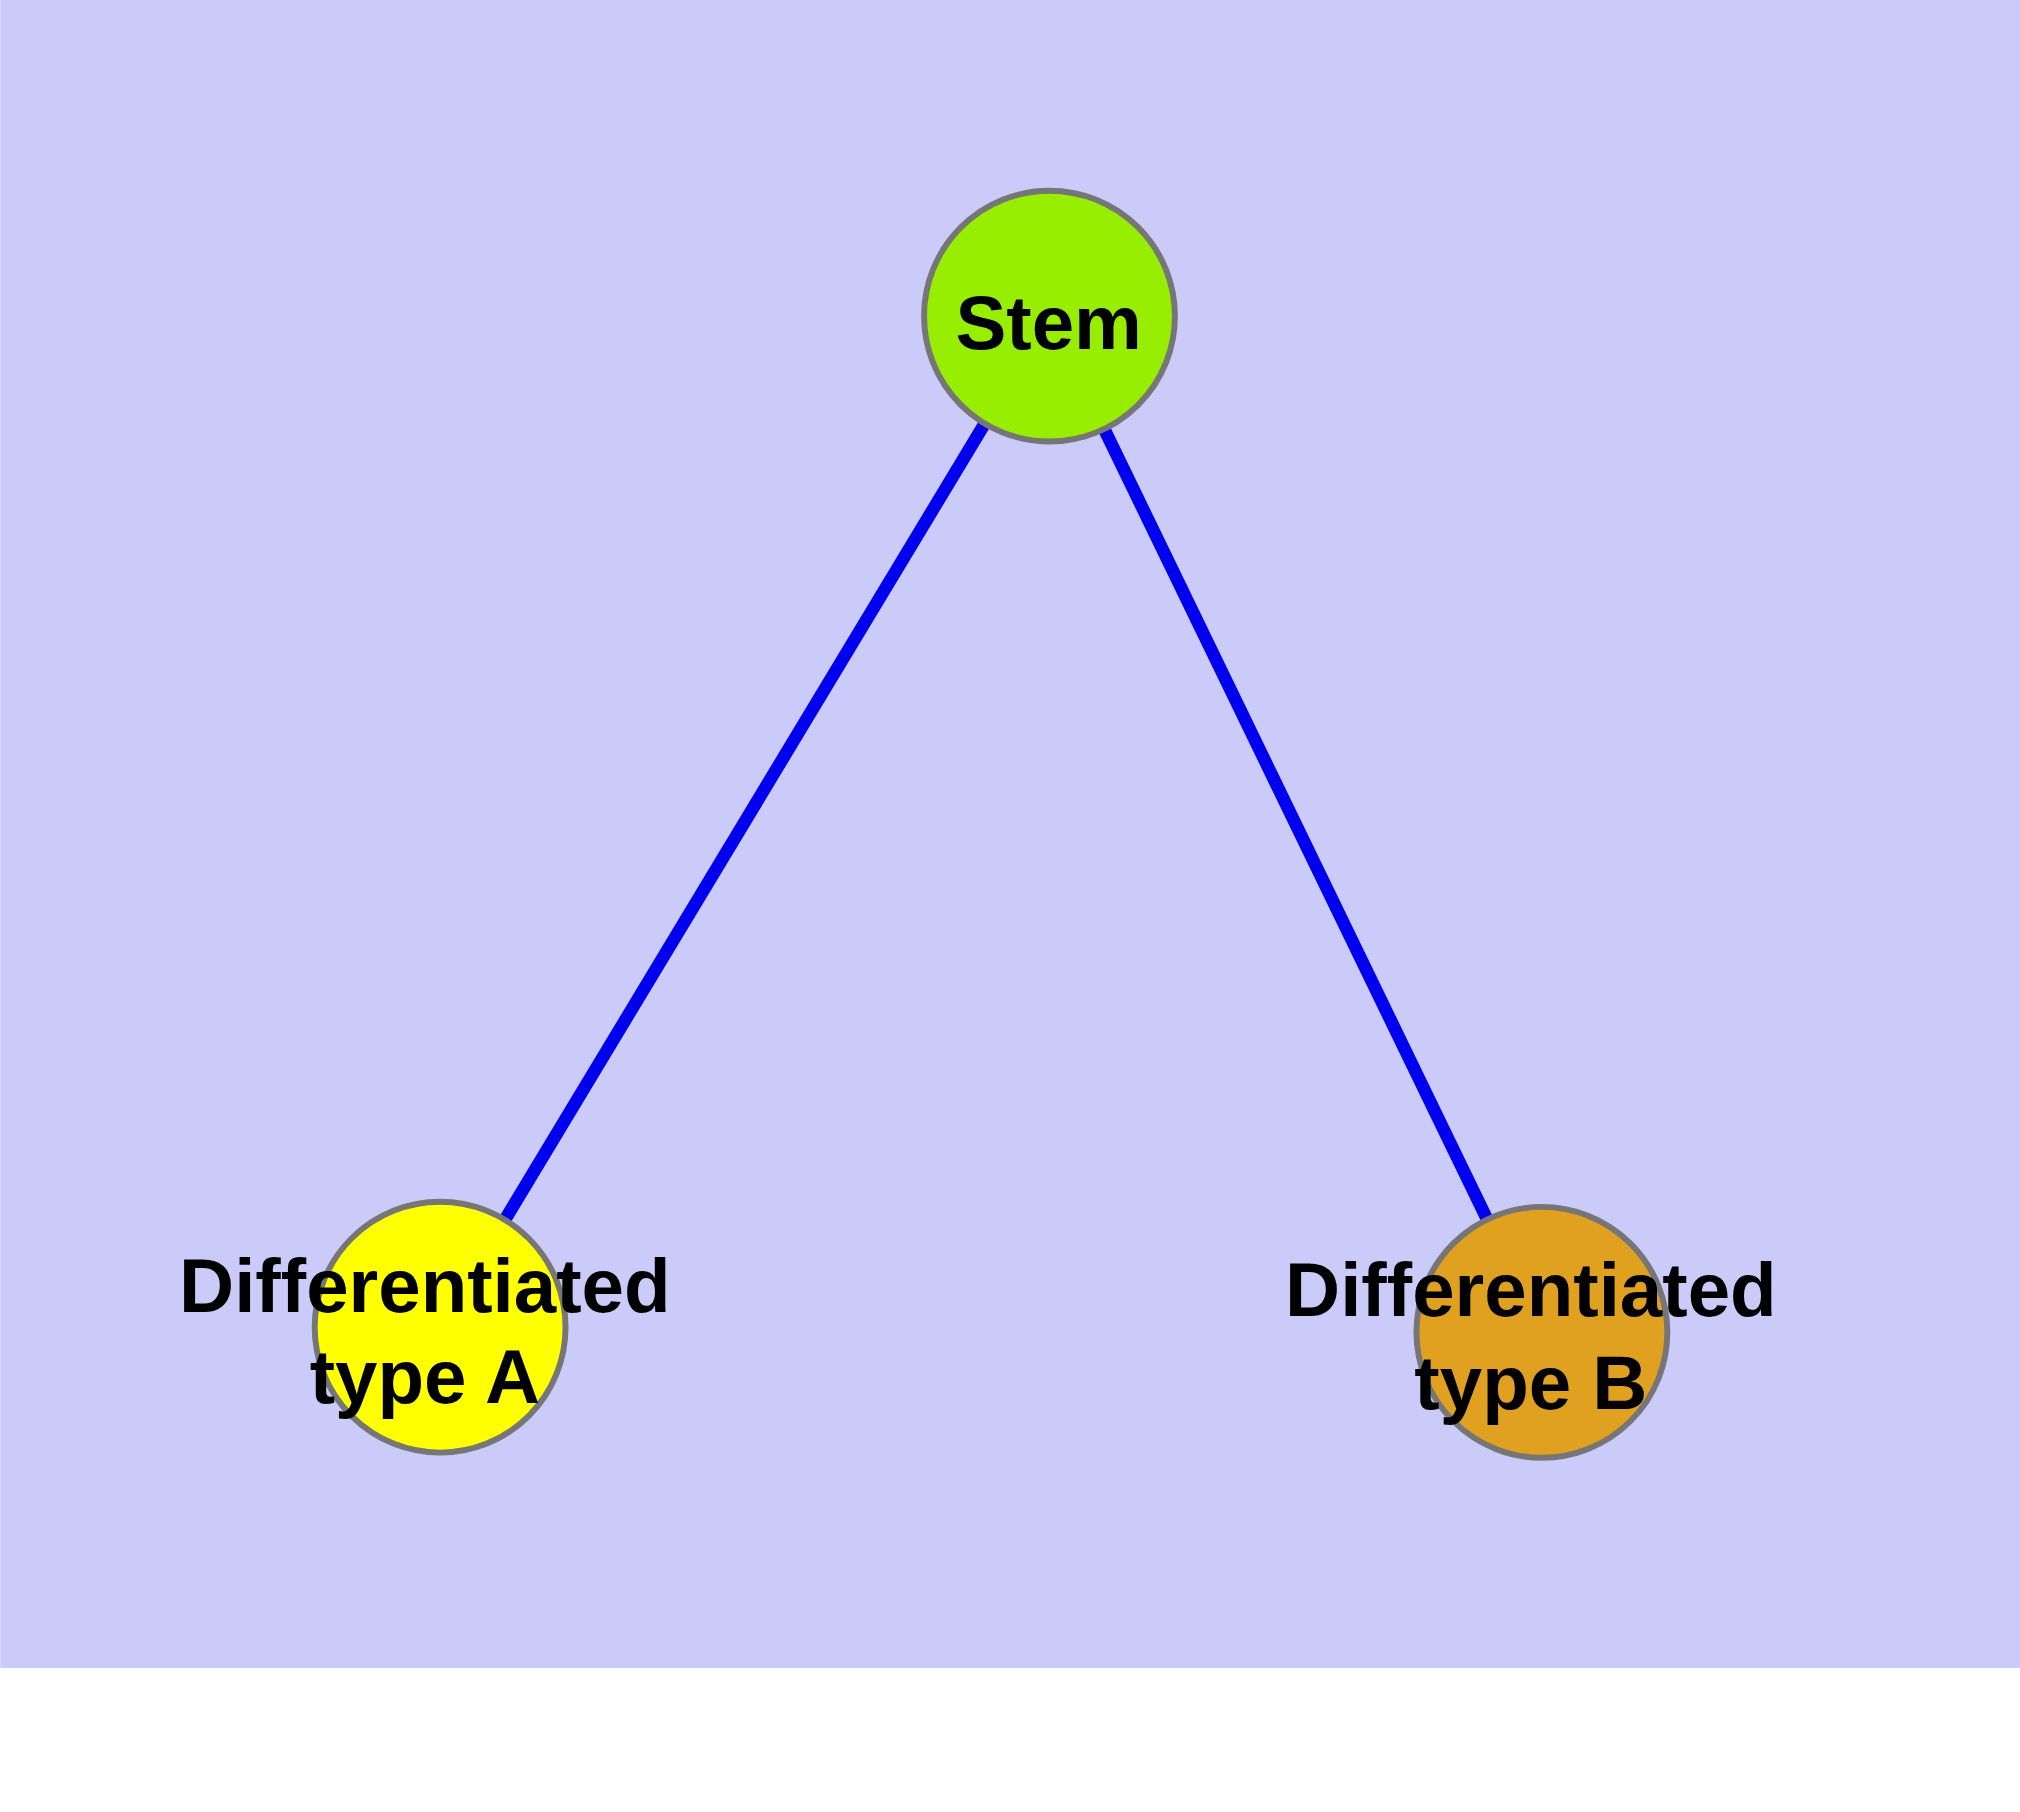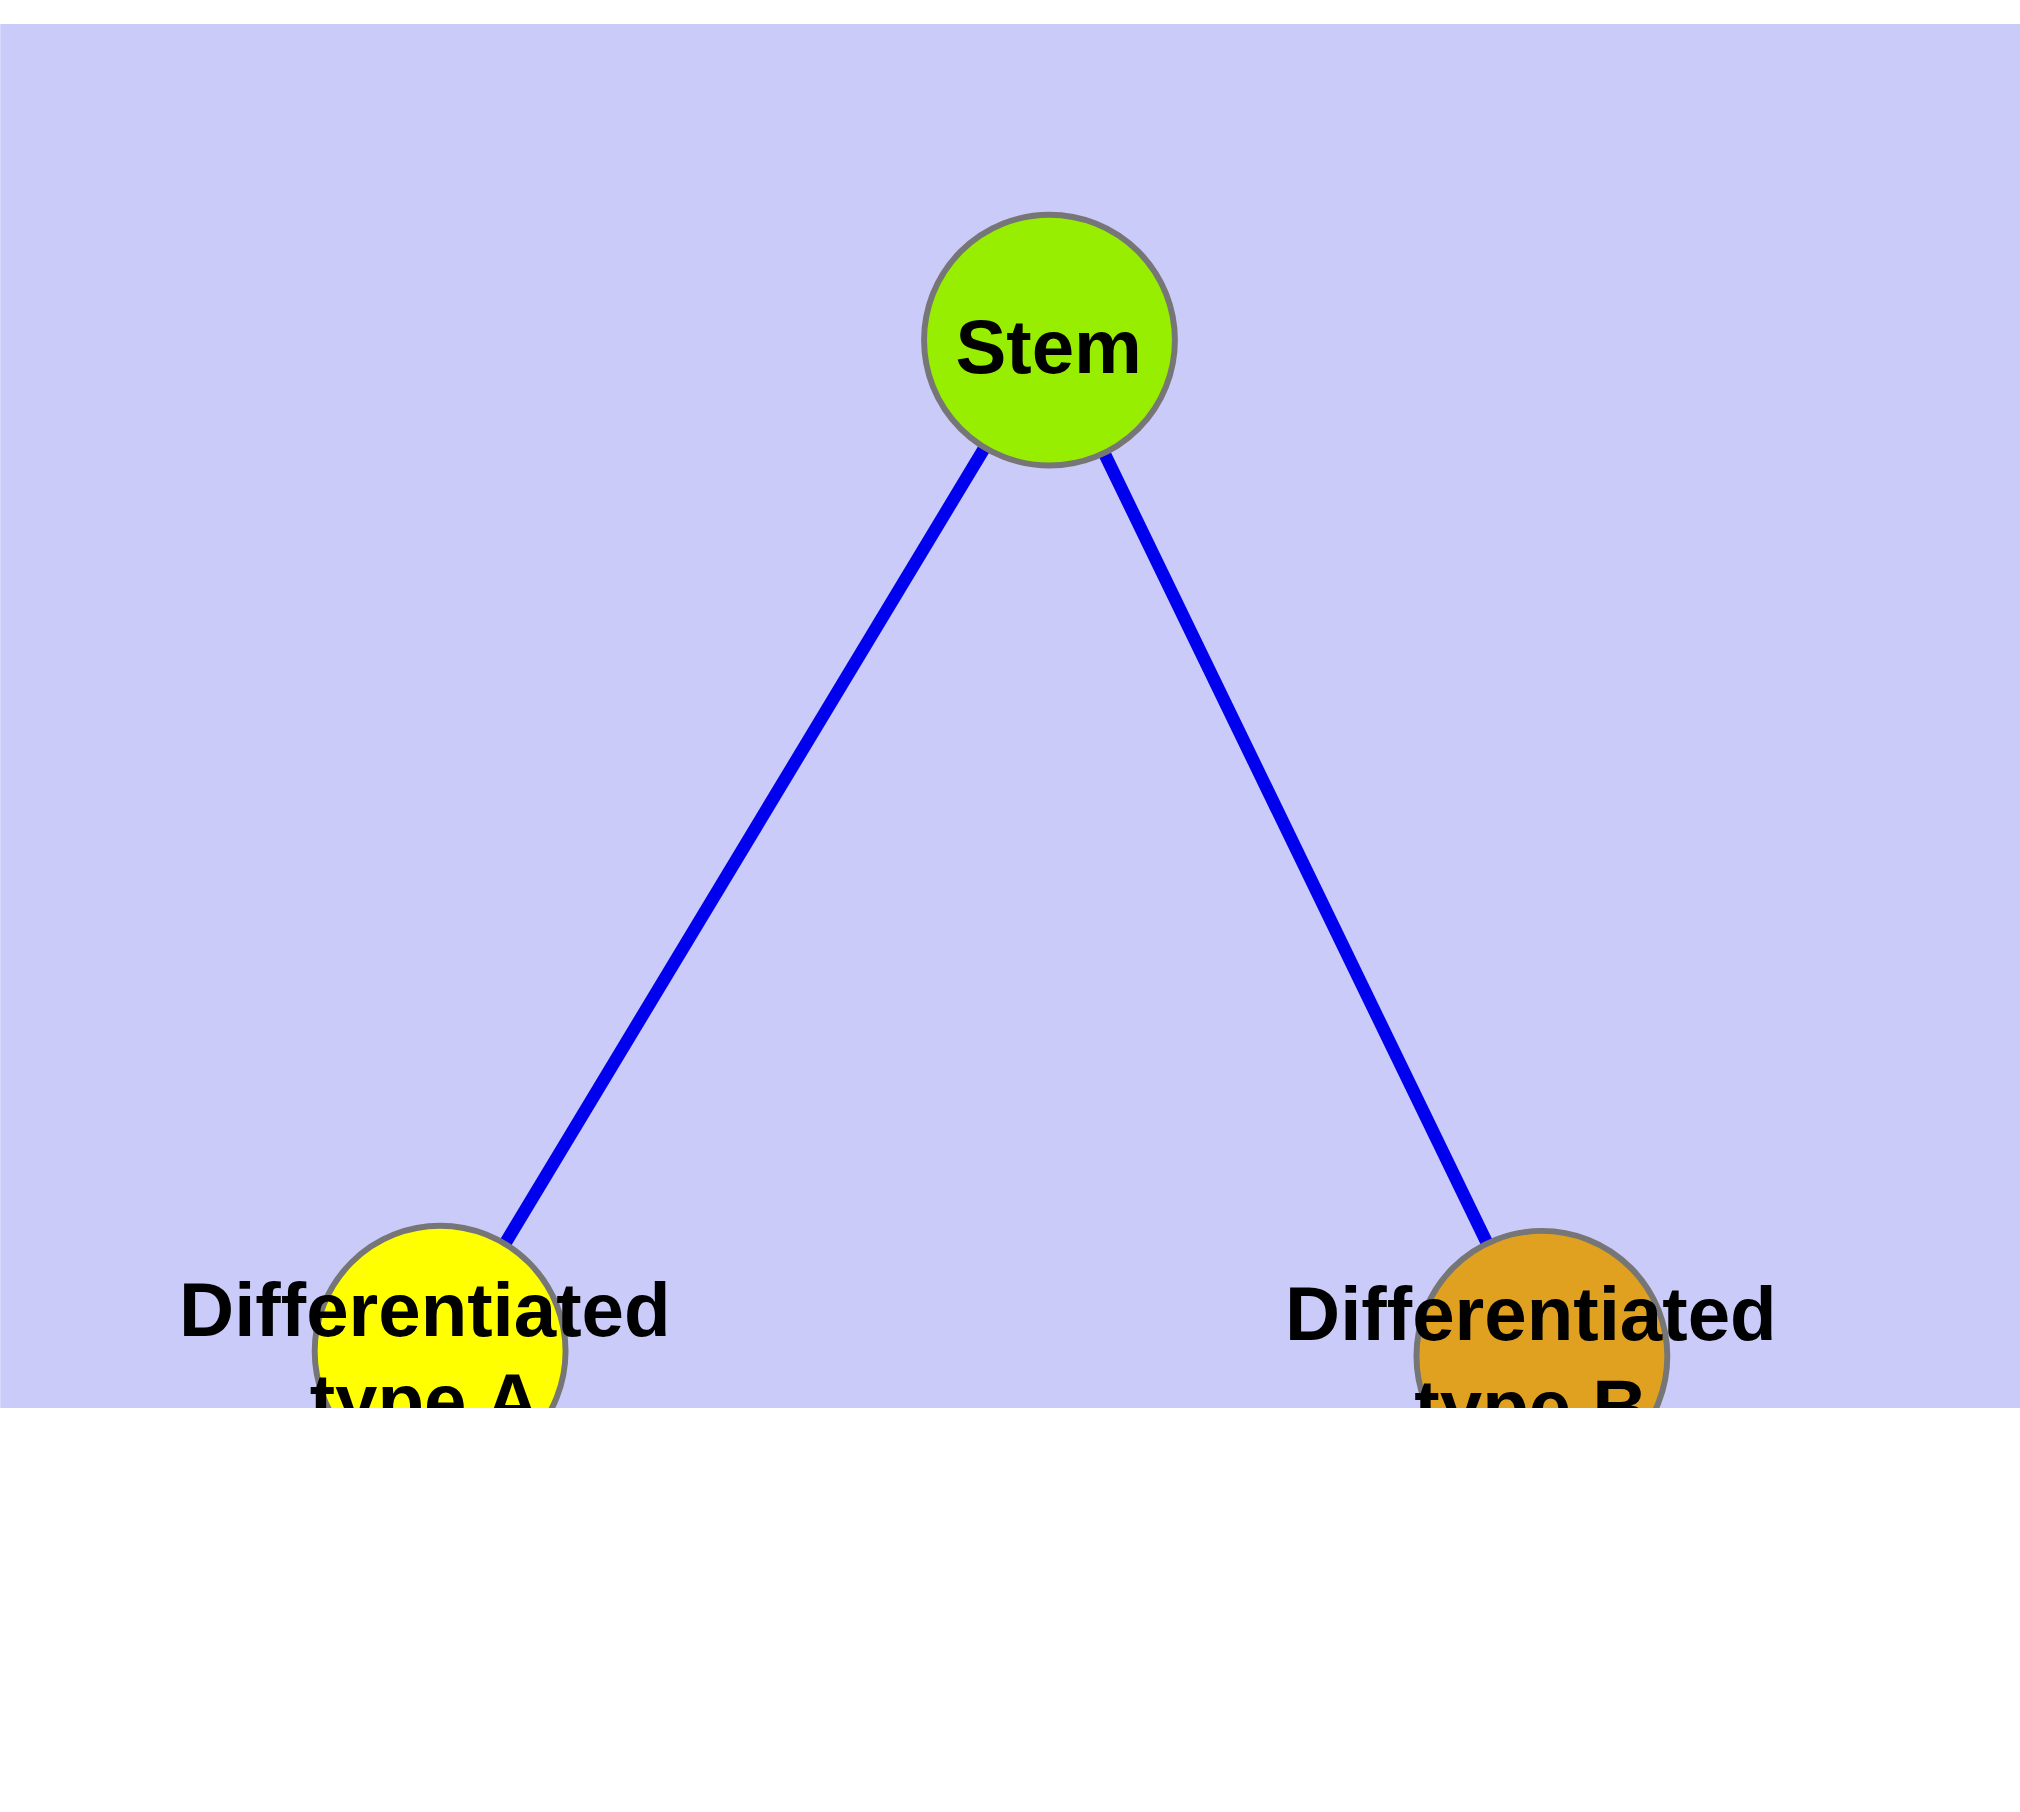--- a/index.html
+++ b/index.html
@@ -2,24 +2,23 @@
 <html style="font-size:13.6px"><head>
 <meta charset="utf-8">
 <style>
   html, body {
     margin: 0;
     padding: 0;
     background: #ffffff;
   }
   .canvas-wrap {
     width: 2021px;
-    height: 1384px;
+    height: 1668px;
     position: relative;
     overflow: hidden;
-    margin-top: 24px;
   }
   svg {
     display: block;
   }
   .node-label {
     font-family: "Liberation Sans", "DejaVu Sans", sans-serif;
     font-weight: bold;
     font-size: 90px;
     fill: #000000;
   }

